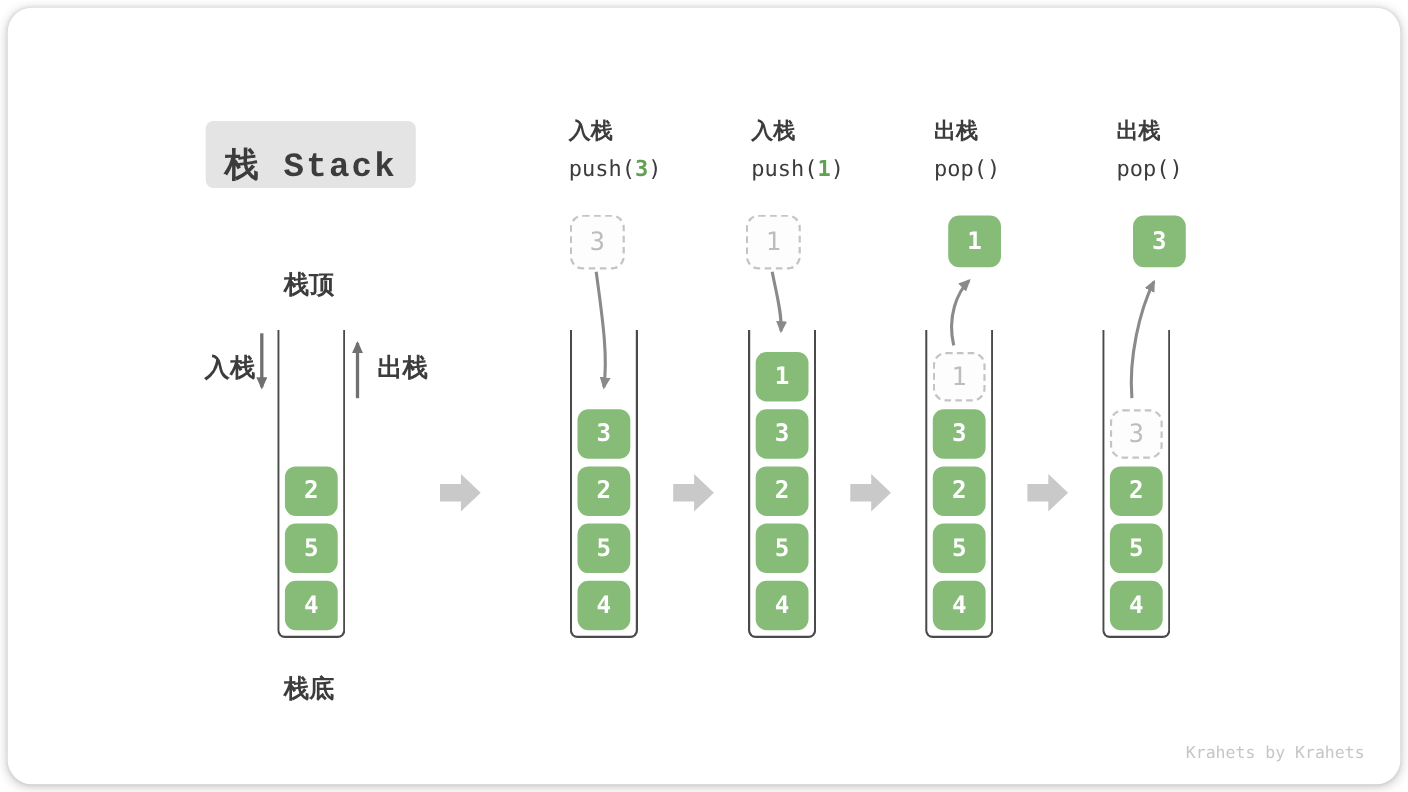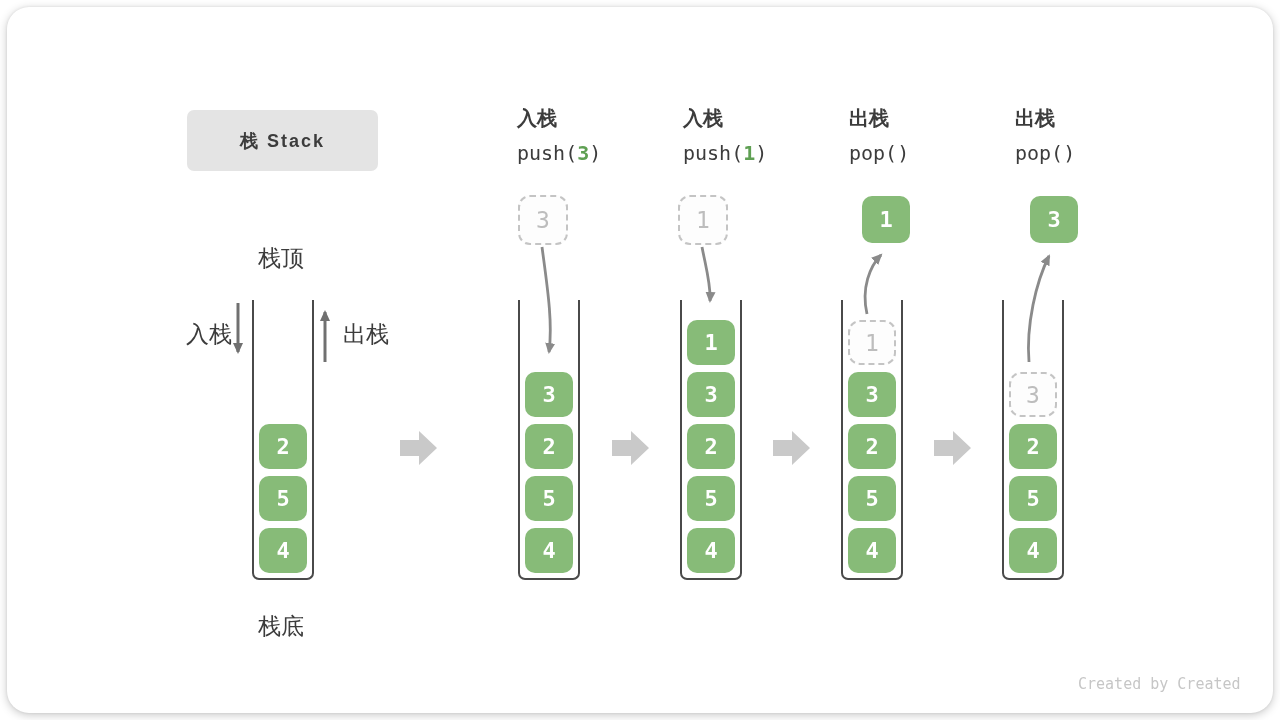--- a/index.html
+++ b/index.html
@@ -6,26 +6,26 @@
   body { width:1280px; height:720px; font-family:"Liberation Sans", sans-serif; }
   .canvas { position:relative; width:1280px; height:720px; overflow:hidden; }
   .card {
     position:absolute; left:7px; top:7px; width:1266px; height:706px;
     background:#ffffff; border-radius:22px;
     box-shadow:0 2px 10px rgba(0,0,0,0.22), 0 0 3px rgba(0,0,0,0.08);
   }
   .title-box {
     position:absolute; left:187px; top:110px; width:191px; height:61px;
     background:var(--title-bg,#E4E4E4); border-radius:7px;
-    display:flex; align-items:center; justify-content:center;
-    font-family:Liberation Sans, sans-serif; font-size:18px; font-weight:bold;
+    display:flex; align-items:flex-end; justify-content:center;
+    font-family:Liberation Mono, monospace; font-size:31px; font-weight:bold;
     color:var(--text-dark,#3C3C3C); letter-spacing:2px;
   }
   .cn-label {
-    position:absolute; font-weight:normal; font-size:23px;
+    position:absolute; font-weight:bold; font-size:23px;
     color:var(--text-dark,#3C3C3C); white-space:nowrap;
   }
   .op-label { position:absolute; top:105px; white-space:nowrap; }
   .op-line1 { font-size:20px; font-weight:bold; color:var(--text-dark,#3C3C3C); }
   .op-line2 {
     margin-top:9px; font-family:"DejaVu Sans Mono", monospace;
     font-size:20px; color:var(--text-dark,#3C3C3C);
   }
   .op-arg { color:var(--code-green,#5FA053); font-weight:bold; }
   .stack-container {
@@ -133,14 +133,14 @@
       <div class="stack-item solid" style="left: 1009px; top: 424px; width: 48px; height: 45px;">2</div>
       <div class="stack-item solid" style="left: 1009px; top: 476px; width: 48px; height: 45px;">5</div>
       <div class="stack-item solid" style="left: 1009px; top: 528px; width: 48px; height: 45px;">4</div>
       <div class="stack-item solid" style="left: 1030px; top: 196px; width: 48px; height: 47px;">3</div>
       <div class="op-label" style="left: 1015px;">
         <div class="op-line1">出栈</div>
         <div class="op-line2"><span>pop(</span><span class="op-arg"></span><span>)</span></div>
       </div>
     </div>
 
-  <div class="watermark">Created by Created</div>
+  <div class="watermark">Krahets by Krahets</div>
 </div>
 
 </body></html>

